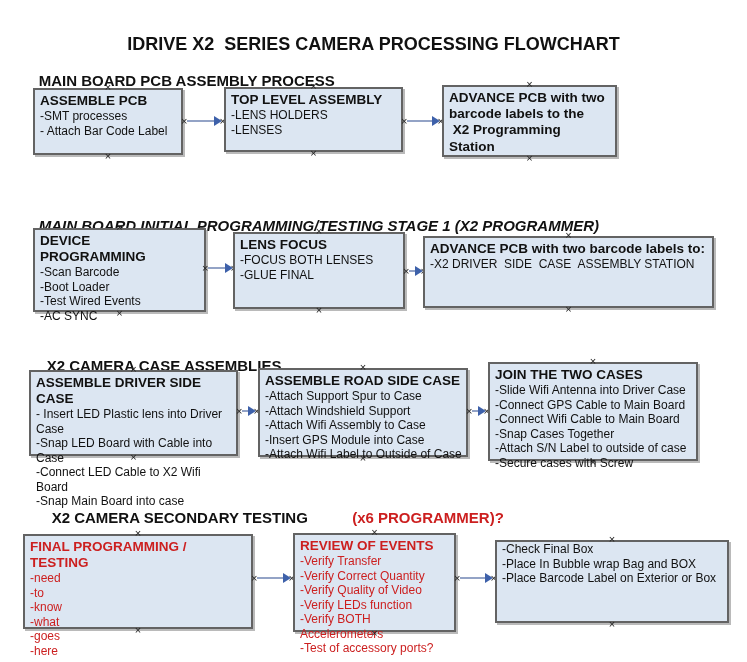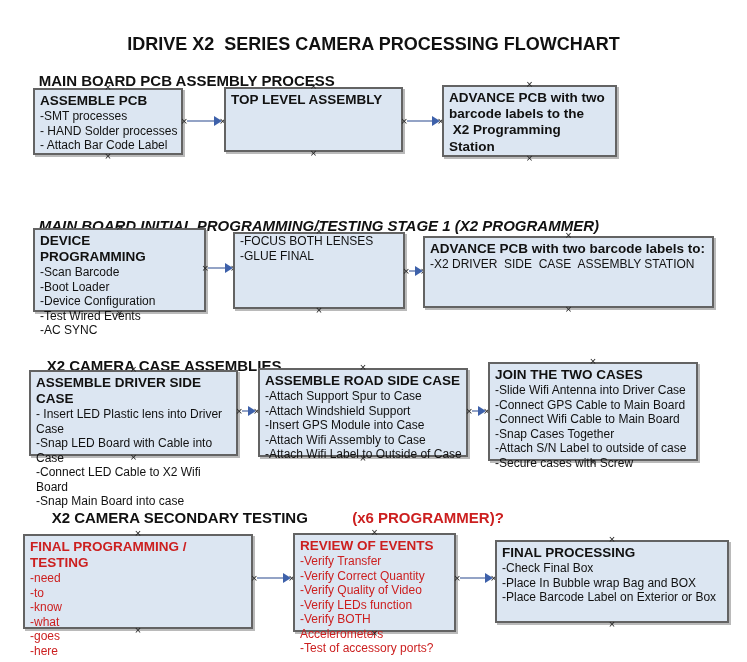--- a/index.html
+++ b/index.html
@@ -56,36 +56,39 @@
   <div class="sec-header" style="left:22px;top:55px;">
     <span>MAIN BOARD PCB ASSEMBLY PROCESS</span>
   </div>
 
   <div class="pbox" style="left:33px;top:88px;width:150px;height:67px;">
     <span class="handle ht">×</span>
     <span class="handle hb">×</span>
     <div class="pbox-title">ASSEMBLE PCB</div>
     <div class="pbox-items">
         <div class="box-item">-SMT processes</div>
-        <div class="box-item">- HAND Solder processes</div>
         <div class="box-item">- Attach Bar Code Label</div>
       </div>
   </div>
 
   <div class="arrow" style="left:185px;top:115px;width:37px;">
     <span class="handle ax-l">×</span>
     <div class="aline"></div>
     <div class="ahead"></div>
     <span class="handle ax-r">×</span>
   </div>
 
   <div class="pbox" style="left:224px;top:87px;width:179px;height:65px;">
     <span class="handle ht">×</span>
     <span class="handle hb">×</span>
     <div class="pbox-title">TOP LEVEL ASSEMBLY</div>
+    <div class="pbox-items">
+        <div class="box-item">-LENS HOLDERS</div>
+        <div class="box-item">-LENSES</div>
+      </div>
   </div>
 
   <div class="arrow" style="left:405px;top:115px;width:35px;">
     <span class="handle ax-l">×</span>
     <div class="aline"></div>
     <div class="ahead"></div>
     <span class="handle ax-r">×</span>
   </div>
 
   <div class="pbox" style="left:442px;top:85px;width:175px;height:72px;">
@@ -101,36 +104,36 @@
     <span>MAIN BOARD INITIAL PROGRAMMING/TESTING STAGE 1 (X2 PROGRAMMER)</span>
   </div>
 
   <div class="pbox" style="left:33px;top:228px;width:173px;height:84px;">
     <span class="handle ht">×</span>
     <span class="handle hb">×</span>
     <div class="pbox-title">DEVICE PROGRAMMING</div>
     <div class="pbox-items">
         <div class="box-item">-Scan Barcode</div>
         <div class="box-item">-Boot Loader</div>
-        <div class="box-item">-Device Configuration</div>
         <div class="box-item">-Test Wired Events</div>
         <div class="box-item">-AC SYNC</div>
       </div>
   </div>
 
   <div class="arrow" style="left:206px;top:262px;width:27px;">
     <span class="handle ax-l">×</span>
     <div class="aline"></div>
     <div class="ahead"></div>
     <span class="handle ax-r">×</span>
   </div>
 
   <div class="pbox" style="left:233px;top:232px;width:172px;height:77px;">
     <span class="handle ht">×</span>
     <span class="handle hb">×</span>
+    <div class="pbox-title">LENS FOCUS</div>
     <div class="pbox-items">
         <div class="box-item">-FOCUS BOTH LENSES</div>
         <div class="box-item">-GLUE FINAL</div>
       </div>
   </div>
 
   <div class="arrow" style="left:407px;top:265px;width:16px;">
     <span class="handle ax-l">×</span>
     <div class="aline"></div>
     <div class="ahead"></div>
@@ -169,22 +172,22 @@
     <span class="handle ax-r">×</span>
   </div>
 
   <div class="pbox" style="left:258px;top:368px;width:210px;height:89px;">
     <span class="handle ht">×</span>
     <span class="handle hb">×</span>
     <div class="pbox-title">ASSEMBLE ROAD SIDE CASE</div>
     <div class="pbox-items">
         <div class="box-item">-Attach Support Spur to Case</div>
         <div class="box-item">-Attach Windshield Support</div>
+        <div class="box-item">-Attach Wifi Assembly to Case</div>
         <div class="box-item">-Insert GPS Module into Case</div>
-        <div class="box-item">-Attach Wifi Assembly to Case</div>
         <div class="box-item">-Attach Wifi Label to Outside of Case</div>
       </div>
   </div>
 
   <div class="arrow" style="left:470px;top:405px;width:16px;">
     <span class="handle ax-l">×</span>
     <div class="aline"></div>
     <div class="ahead"></div>
     <span class="handle ax-r">×</span>
   </div>
@@ -245,21 +248,20 @@
   <div class="arrow" style="left:458px;top:572px;width:35px;">
     <span class="handle ax-l">×</span>
     <div class="aline"></div>
     <div class="ahead"></div>
     <span class="handle ax-r">×</span>
   </div>
 
   <div class="pbox" style="left:495px;top:540px;width:234px;height:83px;">
     <span class="handle ht">×</span>
     <span class="handle hb">×</span>
-    <div class="pbox-title">FINAL PROCESSING</div>
     <div class="pbox-items">
         <div class="box-item">-Check Final Box</div>
         <div class="box-item">-Place In Bubble wrap Bag and BOX</div>
         <div class="box-item">-Place Barcode Label on Exterior or Box</div>
       </div>
   </div>
 
 </div>
 
 </body></html>

